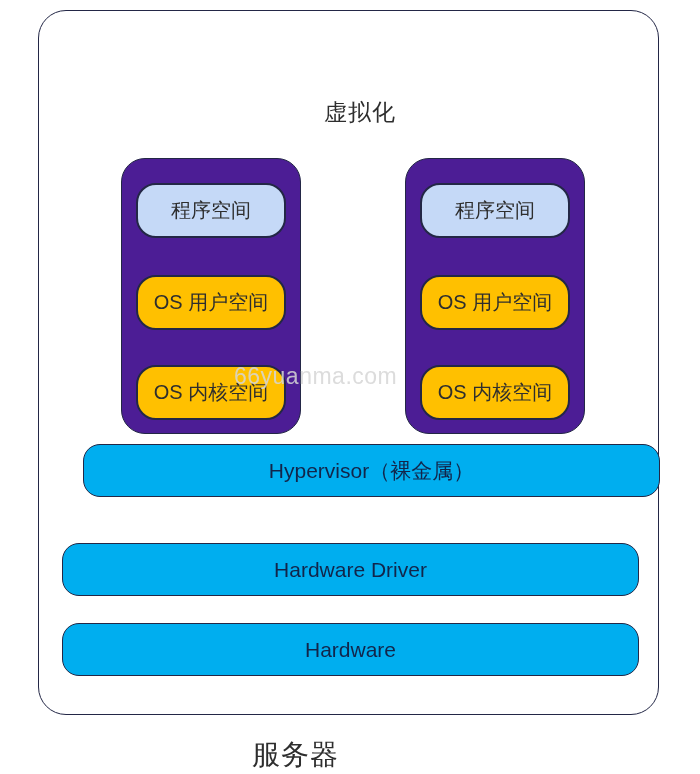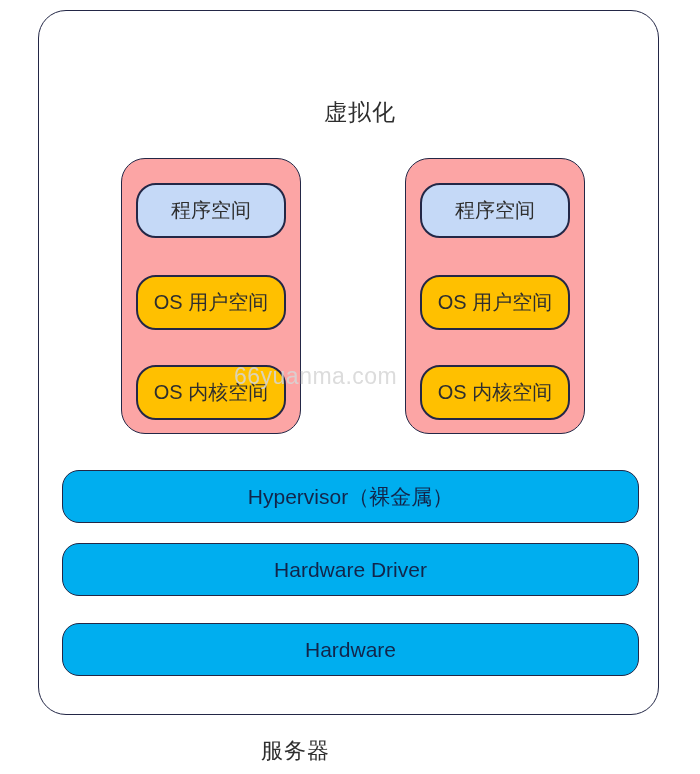--- a/index.html
+++ b/index.html
@@ -27,21 +27,21 @@
     left: 10px; top: 97px; width: 700px;
     text-align: center;
     font-size: 23px;
     color: var(--text-dark, #2e2e2e);
     letter-spacing: 1px;
   }
   .vm {
     position: absolute;
     top: 158px;
     width: 180px; height: 276px;
-    background: #fca5a5;
+    background: #4c1d95;
     border: 1.5px solid var(--outline-navy, #232746);
     border-radius: 24px;
     box-sizing: border-box;
   }
   .vm1 { left: 121px; }
   .vm2 { left: 405px; }
   .pill {
     position: absolute;
     left: 14px;
     width: 150px; height: 55px;
@@ -62,28 +62,28 @@
     width: 577px; height: 53px;
     background: var(--bar-blue, #00AEEF);
     border: 1.5px solid var(--outline-navy, #1D2A4A);
     border-radius: 17px;
     box-sizing: border-box;
     display: flex; align-items: center; justify-content: center;
     font-size: 21px;
     color: var(--bar-text, #12254A);
     white-space: nowrap;
   }
-  .bar-hypervisor      { top: 470px; }
+  .bar-hypervisor      { top: 444px; margin-left: 21px; }
   .bar-hardware-driver { top: 543px; }
   .bar-hardware        { top: 623px; }
   .server-label {
     position: absolute;
     left: 0; top: 736px; width: 591px;
     text-align: center;
-    font-size: 22px;
+    font-size: 28px;
     color: var(--text-dark, #2e2e2e);
     letter-spacing: 1px;
   }
   .watermark {
     position: absolute;
     left: 234px; top: 363px;
     font-size: 23px;
     font-weight: normal;
     letter-spacing: 0.5px;
     color: var(--watermark-gray, #d6d6d6);

